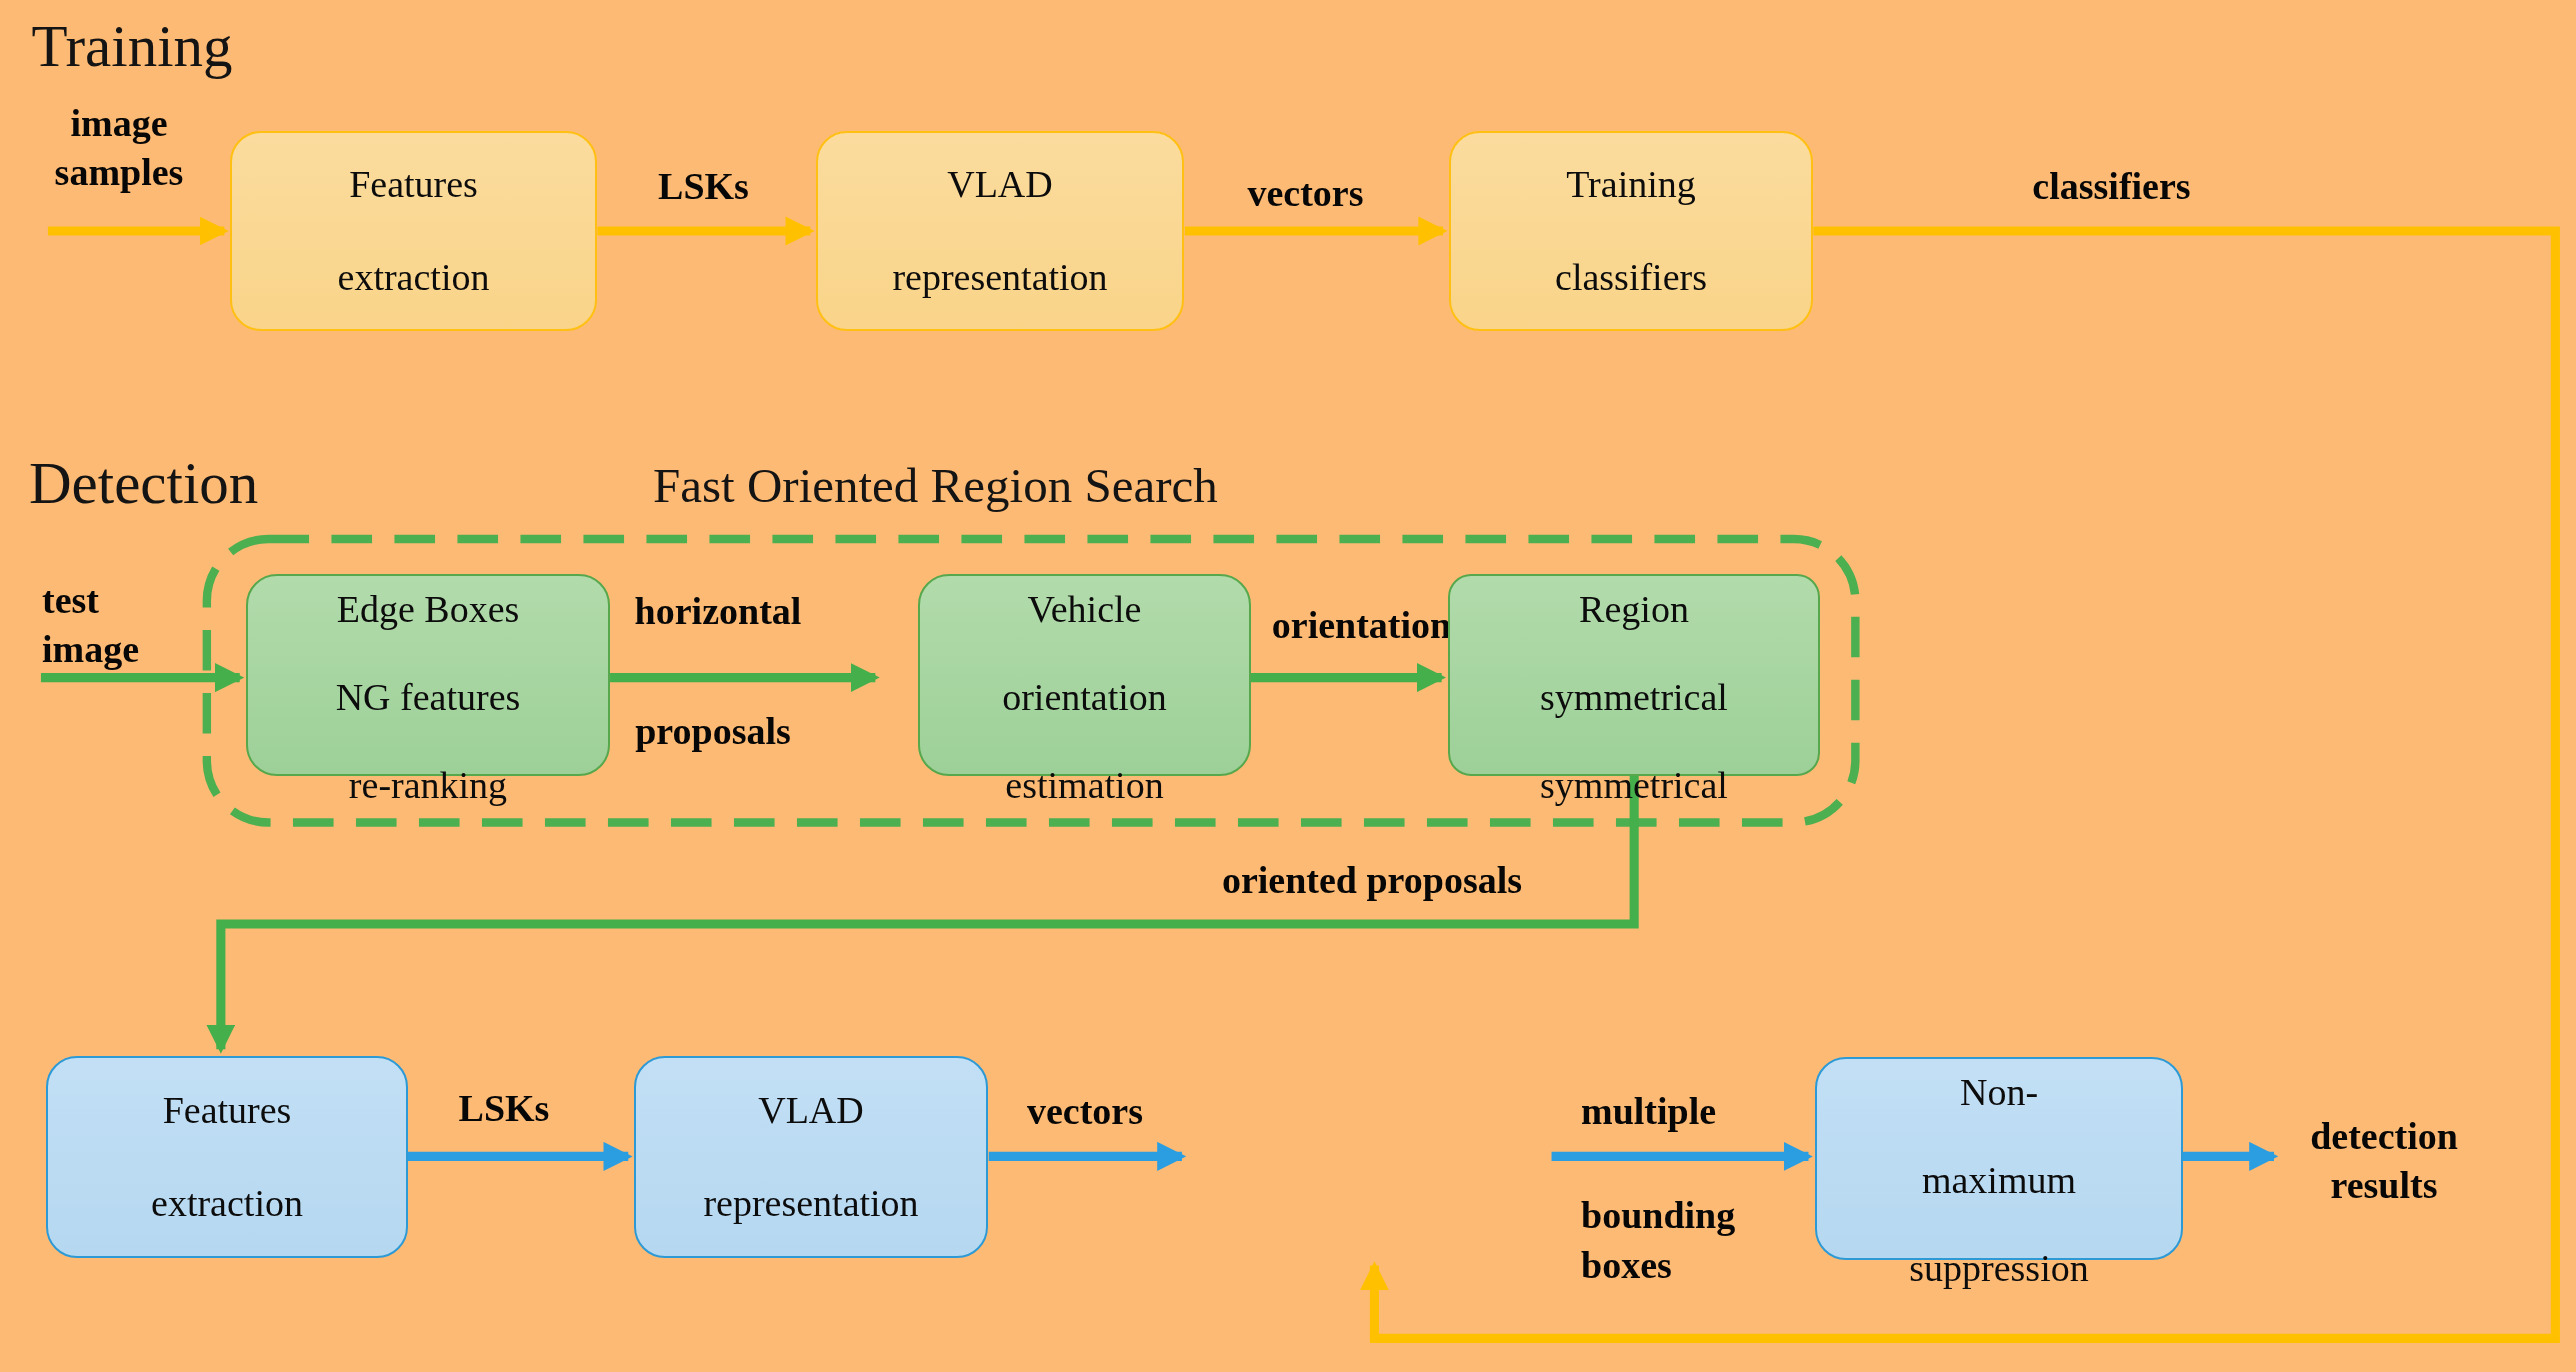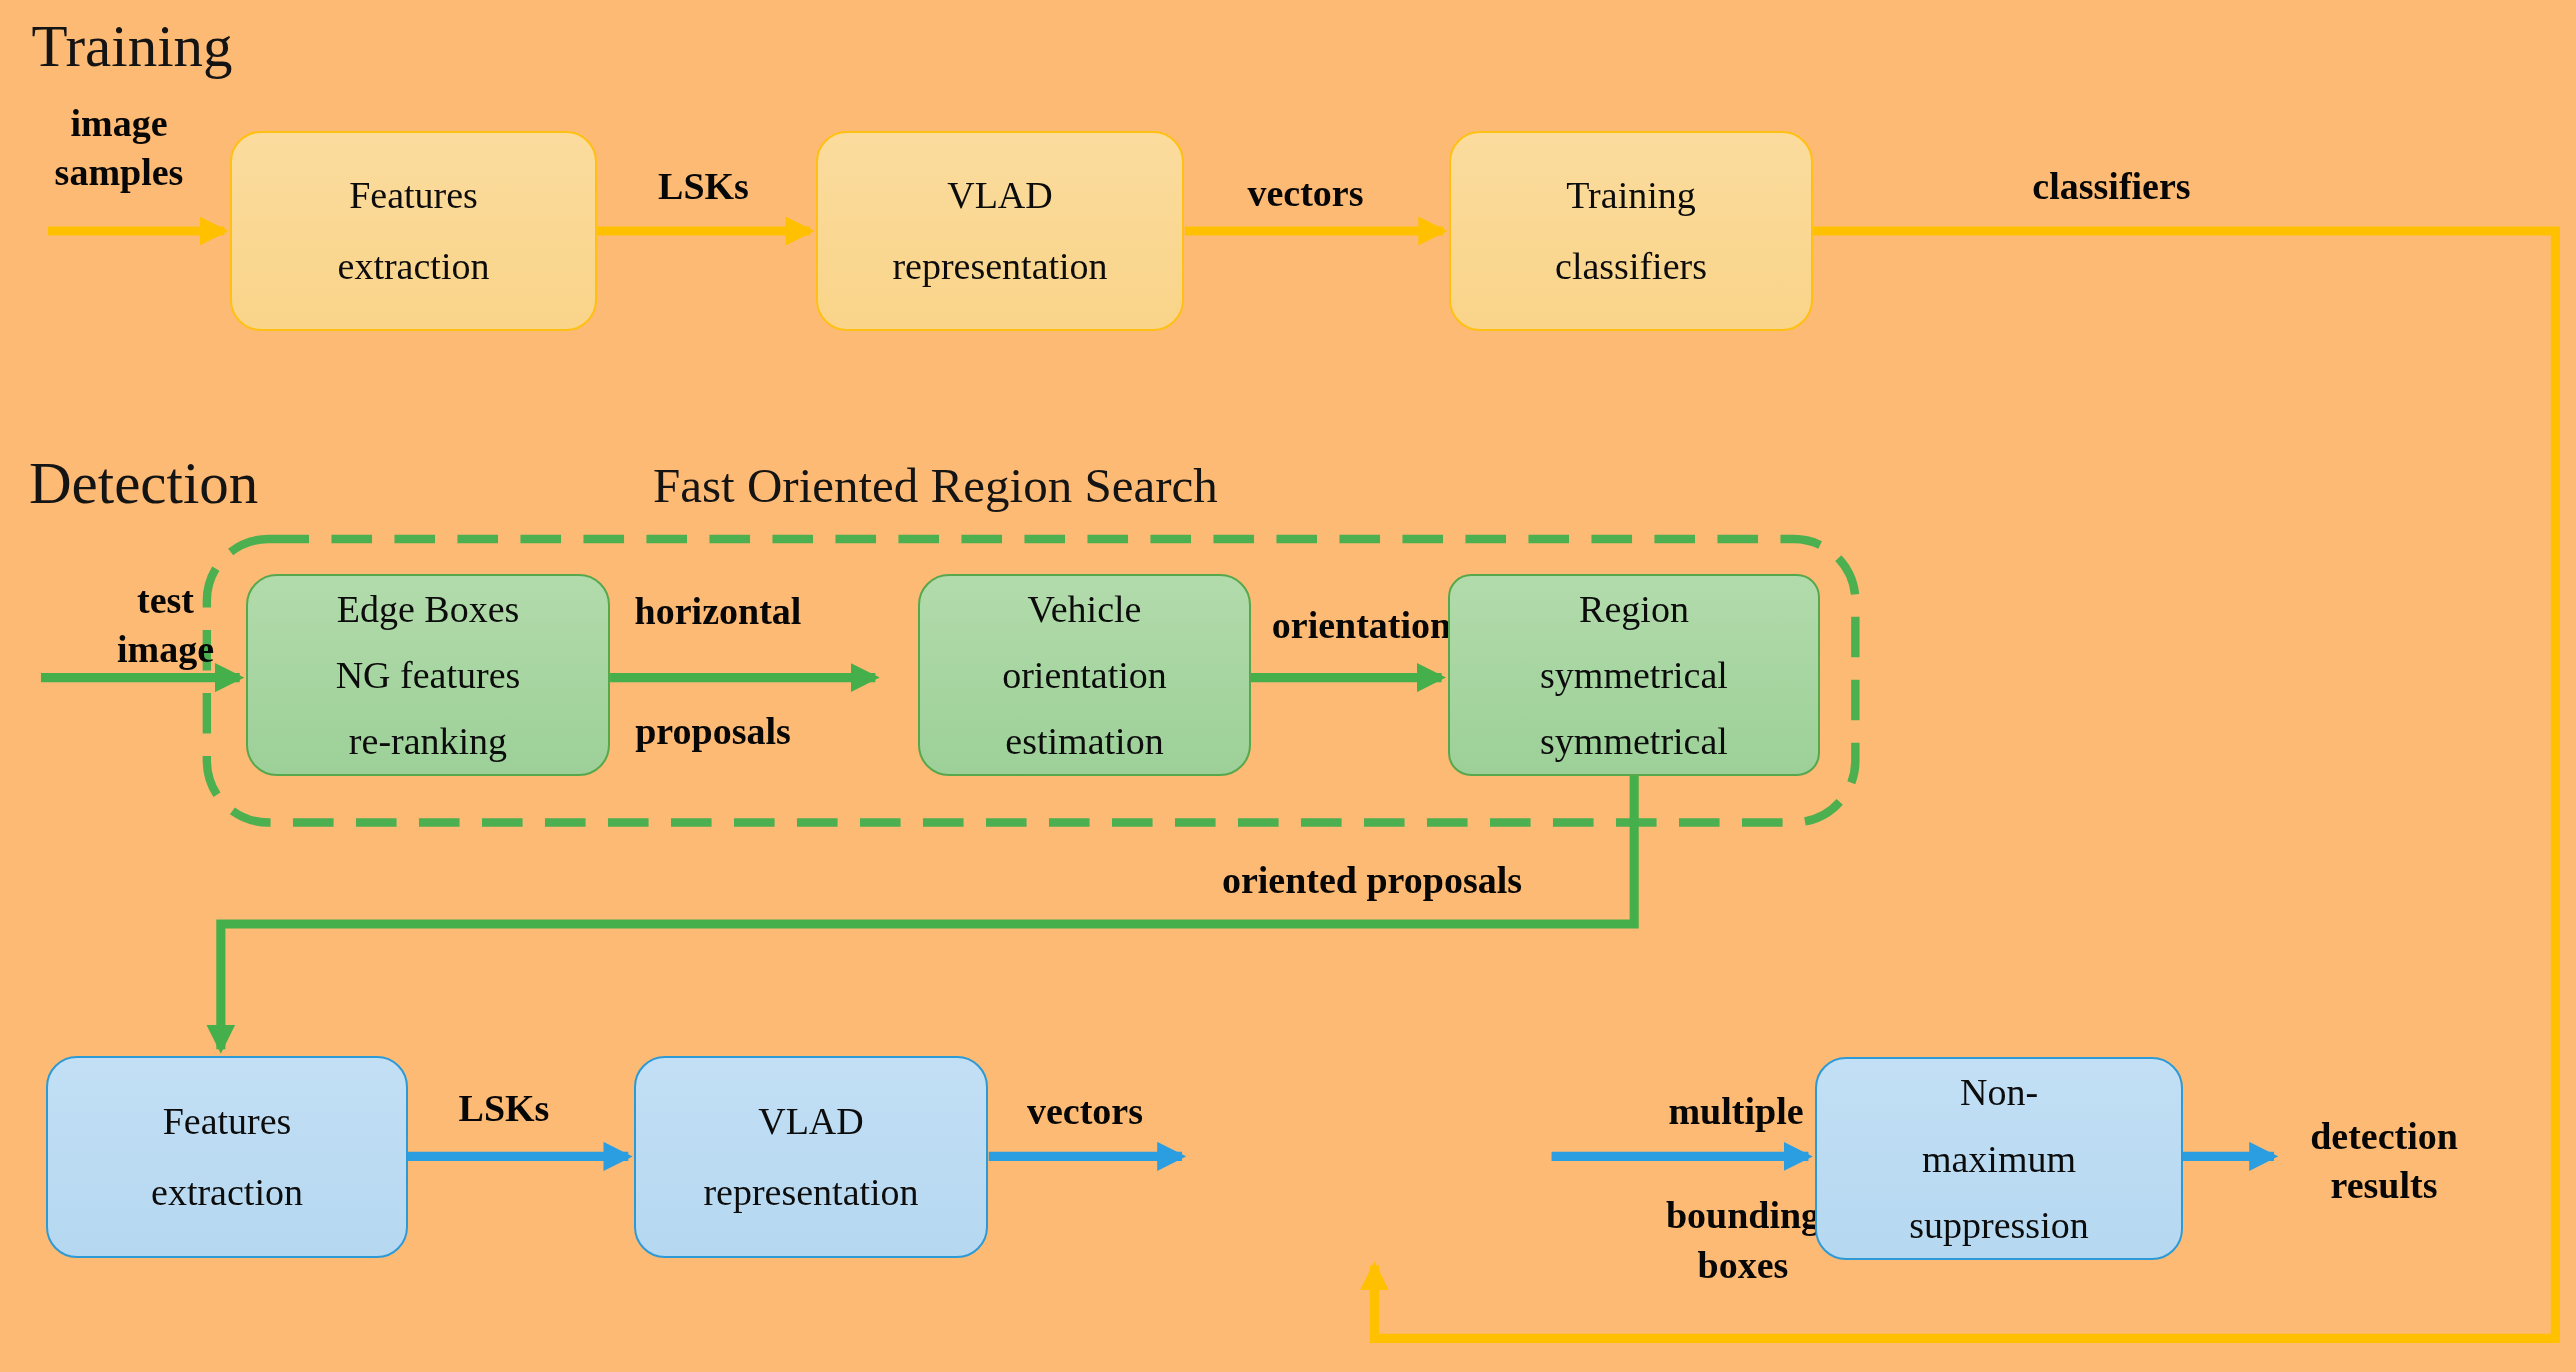--- a/index.html
+++ b/index.html
@@ -30,20 +30,21 @@
     box-sizing:border-box;
     border-radius:31px;
     display:flex;
     flex-direction:column;
     align-items:center;
     justify-content:center;
     text-align:center;
     font-size:38px;
     line-height:71px;
     color:#0c0c0c;
+    gap:22px;
   }
   .bx.l3{line-height:66px;justify-content:space-between;}
   .bx-orange{
     background:linear-gradient(180deg,#fbdc9e 0%,#f9d489 100%);
     border:2.8px solid #ffc013;
   }
   .bx-green{
     background:linear-gradient(180deg,#b2dbab 0%,#9dd098 100%);
     border:2.8px solid #57a84d;
   }
@@ -54,21 +55,21 @@
   
   .lbl{
     position:absolute;
     font-size:38px;
     font-weight:bold;
     text-align:center;
     line-height:49px;
     white-space:nowrap;
     color:#070707;
   }
-  .lbl.left{text-align:center;margin-left:36px;}
+  .lbl.left{text-align:left;}
   .ln{display:block;}
 </style>
 </head>
 <body>
 
 <div class="canvas">
 
   <svg class="layer" width="2576" height="1372" viewBox="0 0 3679 1960">
     <defs>
       <marker id="ah-o" viewBox="0 0 10 10" refX="8.5" refY="5" markerWidth="3.2" markerHeight="3.2" orient="auto" markerUnits="strokeWidth">

